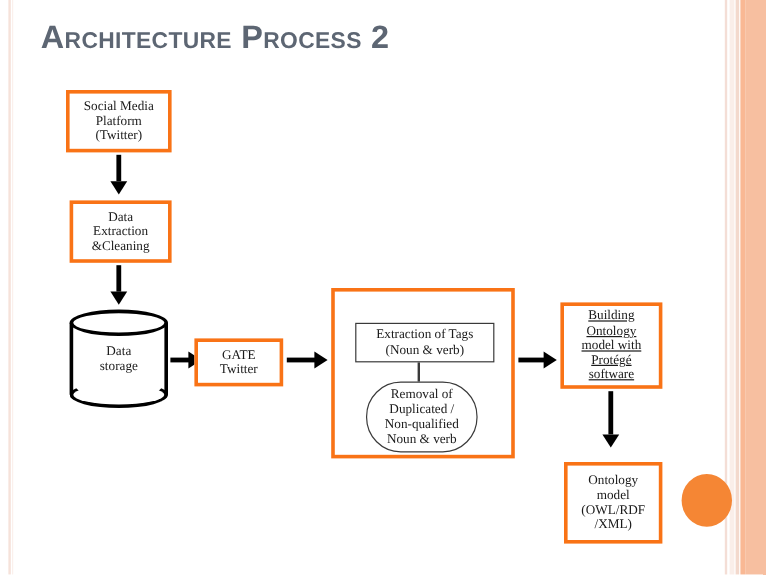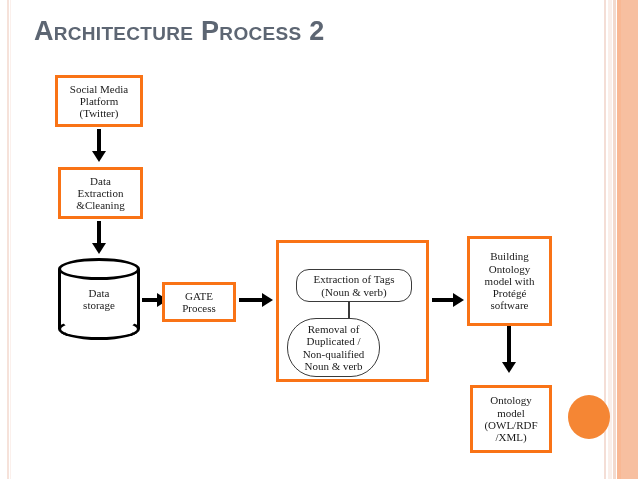--- a/index.html
+++ b/index.html
@@ -199,46 +199,46 @@
     <div class="cyl-label" style="font-size:11px;">Data
 storage</div>
   </div>
 
   <div class="arrow-h" style="left:142px; top:300px; width:26px;">
     <div class="shaft" style="width:17px;"></div>
     <div class="head"></div>
   </div>
 
   <div class="node thick" style="left:162px; top:282px; width:74px; height:40px; font-size:11px;">GATE
-Process</div>
+Twitter</div>
 
   <div class="arrow-h" style="left:239px; top:300px; width:34px;">
     <div class="shaft" style="width:25px;"></div>
     <div class="head"></div>
   </div>
 
   <div class="node thick" style="left:276px; top:240px; width:153px; height:142px;"></div>
 
 
-  <div class="node thin" style="left:296px; top:269px; width:116px; height:33px; font-size:11px;border-radius:13px;">Extraction of Tags
+  <div class="node thin" style="left:296px; top:269px; width:116px; height:33px; font-size:11px;">Extraction of Tags
 (Noun &amp; verb)</div>
 
   <div class="connector-v" style="left:348px; top:302px; height:16px;"></div>
 
-  <div class="node thin" style="left:287px; top:318px; width:93px; height:59px; font-size:11px;border-radius:29px;">Removal of
+  <div class="node thin" style="left:305px; top:318px; width:93px; height:59px; font-size:11px;border-radius:29px;">Removal of
 Duplicated /
 Non-qualified
 Noun &amp; verb</div>
 
   <div class="arrow-h" style="left:432px; top:300px; width:32px;">
     <div class="shaft" style="width:23px;"></div>
     <div class="head"></div>
   </div>
 
-  <div class="node thick" style="left:467px; top:236px; width:85px; height:90px; font-size:11px;">Building
+  <div class="node thick" style="left:467px; top:252px; width:85px; height:72px; font-size:11px;text-decoration:underline;">Building
 Ontology
 model with
 Protégé
 software</div>
 
   <div class="arrow-v" style="left:509px; top:326px; height:47px;">
     <div class="shaft" style="height:36px;"></div>
     <div class="head"></div>
   </div>
 

